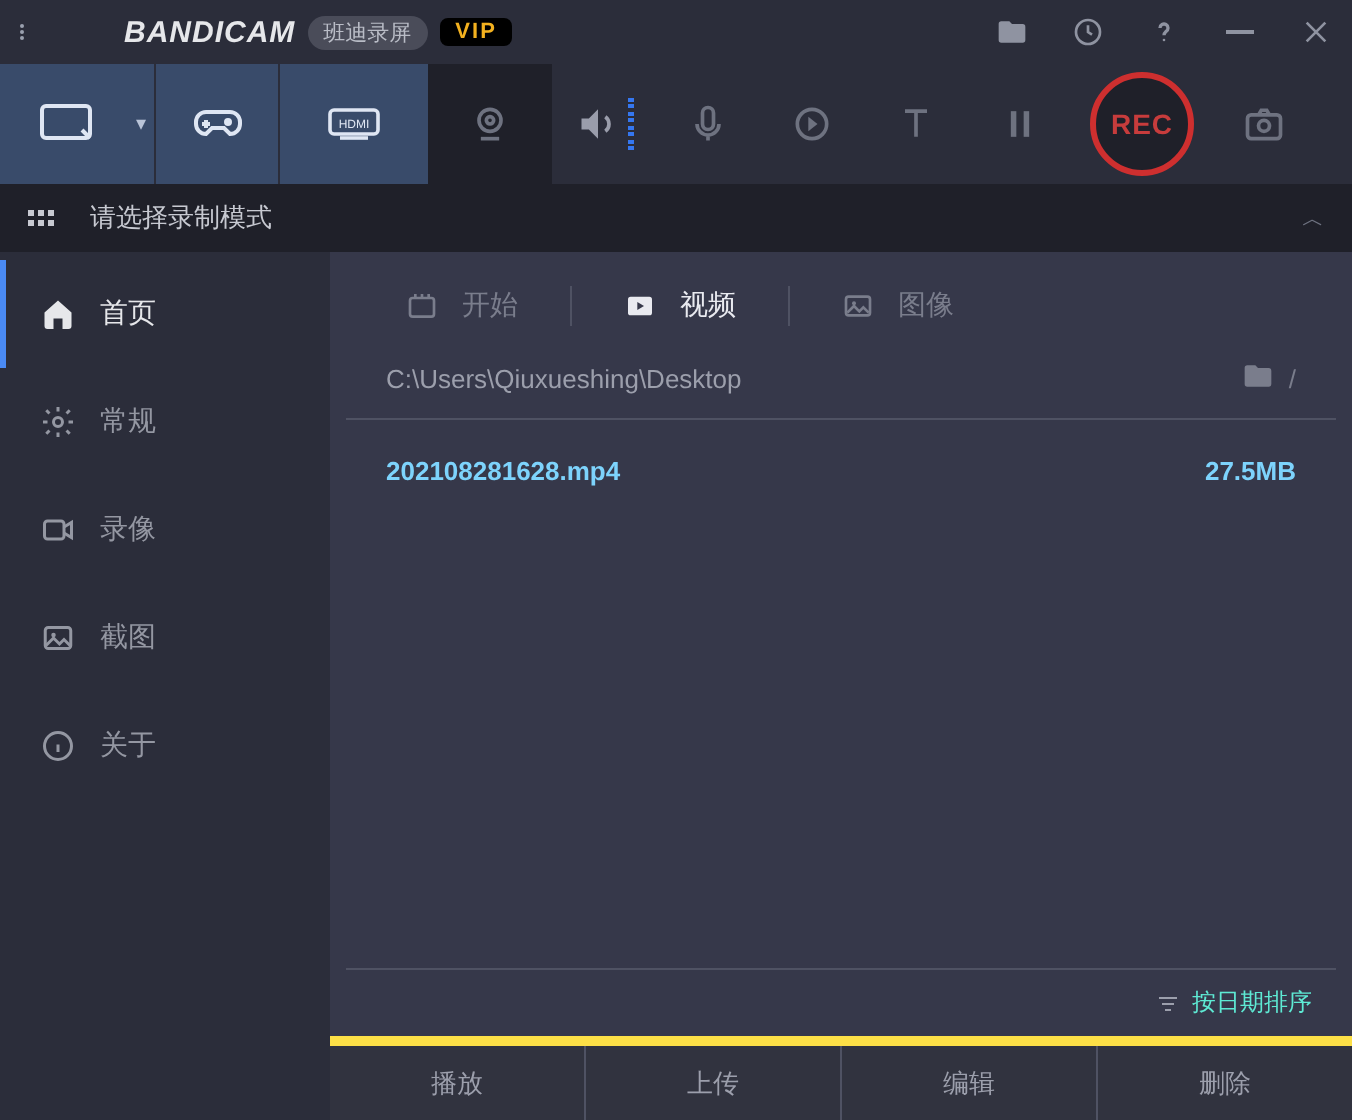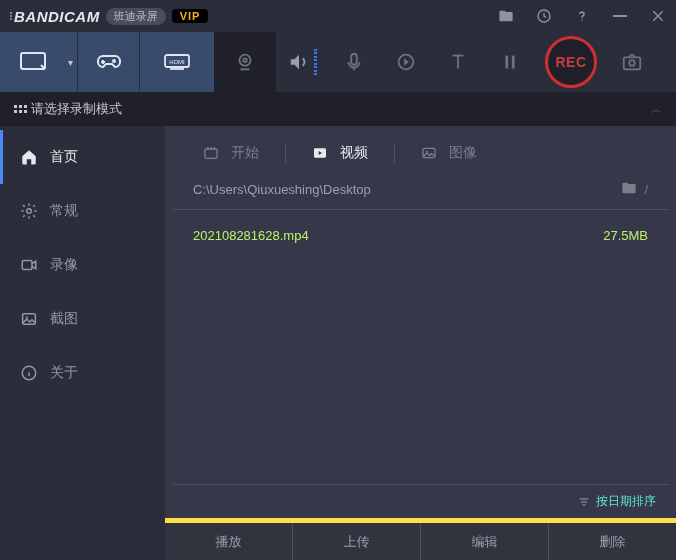--- a/index.html
+++ b/index.html
@@ -22,20 +22,21 @@
     gap: 6px;
   }
   .logo {
     font-weight: 700;
     font-style: italic;
     font-size: 15px;
     letter-spacing: 0.5px;
     color: #e6e7ea;
     display: flex;
     align-items: center;
+    gap: 48px;
   }
   .logo-dots {
     display: inline-flex;
     flex-direction: column;
     justify-content: center;
     gap: 1px;
     margin-right: 2px;
   }
   .logo-dots span {
     width: 2px; height: 2px; background: #9aa0ae; border-radius: 50%;
@@ -144,21 +145,21 @@
     width: 3px; height: 2px; background: #3577f0; display: block;
   }
 
   
   .modebar {
     height: 34px;
     background: #1f2029;
     display: flex;
     align-items: center;
     padding: 0 14px;
-    gap: 4px;
+    gap: 18px;
     color: #c7c9d1;
     font-size: 13px;
     position: relative;
   }
   .modebar .expand {
     margin-left: auto;
     color: #6e7280;
     font-size: 11px;
   }
   .grid-icn {
@@ -237,22 +238,23 @@
   .filelist {
     flex: 1;
     padding: 8px 8px 0;
     margin: 0 8px;
     border-bottom: 1px solid #4f5263;
   }
   .filerow {
     display: flex;
     align-items: center;
     padding: 10px 12px;
-    color: #bef264;
+    color: #7dd3fc;
     font-size: 13px;
+    font-weight: bold;
   }
   .filerow .size { margin-left: auto; }
 
   .sortrow {
     display: flex;
     justify-content: flex-end;
     align-items: center;
     padding: 8px 20px;
     color: #5eead4;
     font-size: 12px;

